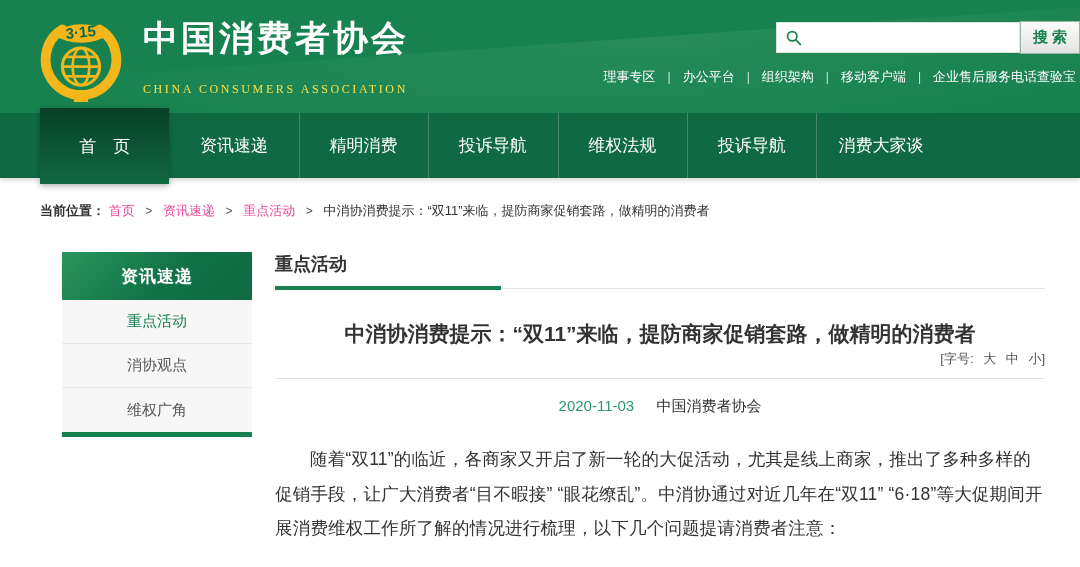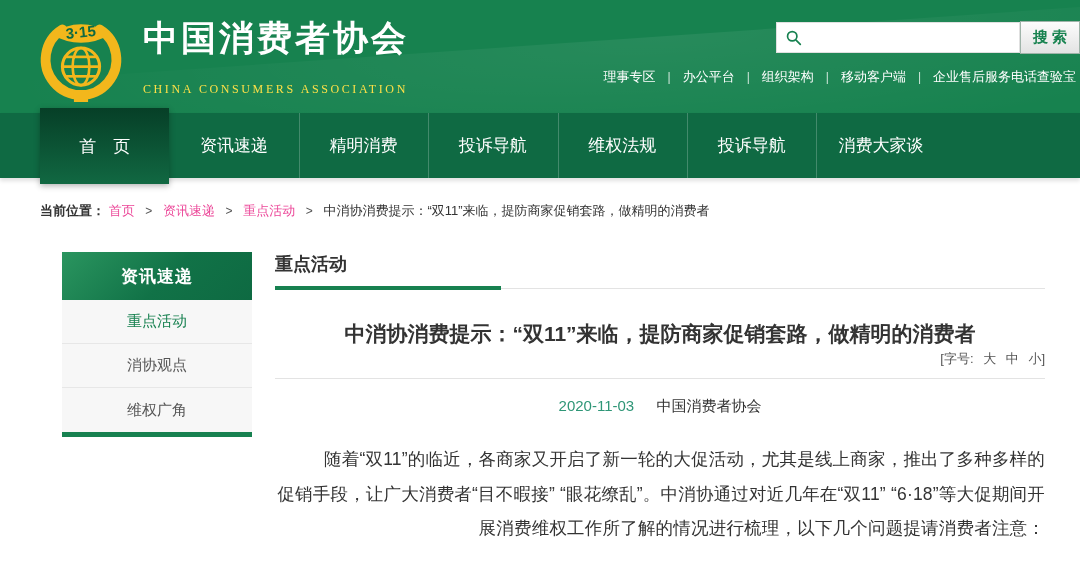--- a/index.html
+++ b/index.html
@@ -68,21 +68,21 @@
   .green-bar { position:absolute; left:0; bottom:-2px; width:226px; height:4px; background:#178150; }
 
   .article-title { margin-top:30px; text-align:center; font-size:21px; font-weight:bold;
     color:#333; line-height:1.4; }
   .fontsize-row { margin-top:2px; text-align:right; font-size:13px; color:#555; }
   .fontsize-row a { color:#555; text-decoration:none; cursor:pointer; margin-left:6px; }
   .article-divider { border:none; border-top:1px solid #e3e3e3; margin-top:10px; }
   .article-meta { margin-top:18px; text-align:center; font-size:15px; color:#333; }
   .meta-date { color:#2f9677; margin-right:18px; }
   .article-body { margin-top:26px; font-size:17.5px; color:#333; line-height:1.95;
-    text-indent:2em; letter-spacing:0.2px;text-align:right; }
+    text-indent:2em; letter-spacing:0.2px; }
 </style>
 </head>
 <body>
 
 <div class="header">
   <div class="brand">
     <svg class="logo" viewBox="0 0 100 104">
       <path d="M29 22 A40 40 0 1 0 71 22" fill="none" stroke="#f3b71c" stroke-width="11" stroke-linecap="round"></path>
       <rect x="42" y="92" width="16" height="12" fill="#f3b71c"></rect>
       <path d="M16 27 Q50 5 84 27 Q50 47 16 27 Z" fill="#f3b71c"></path>

